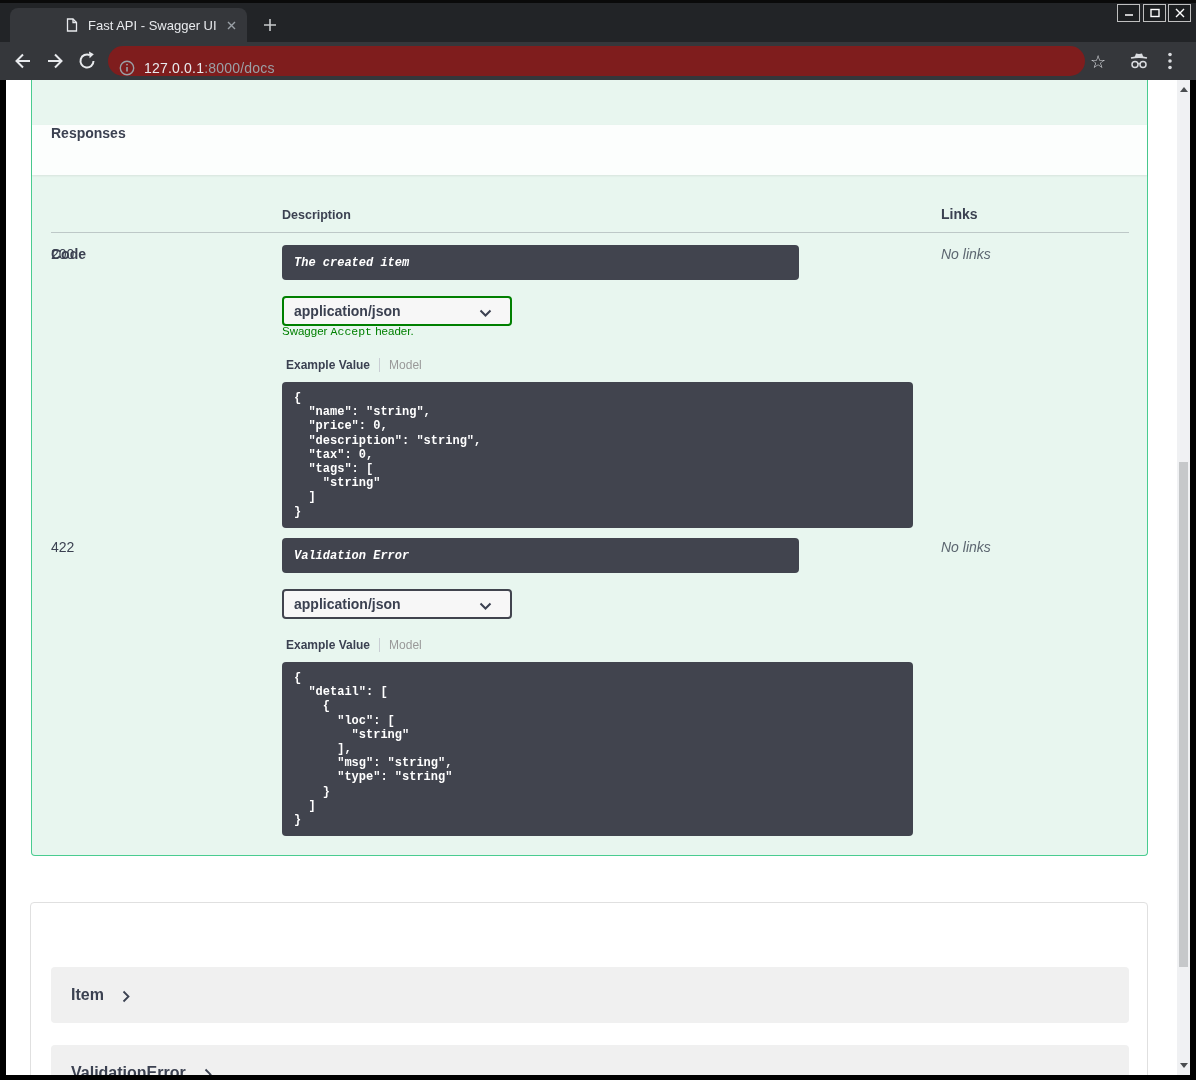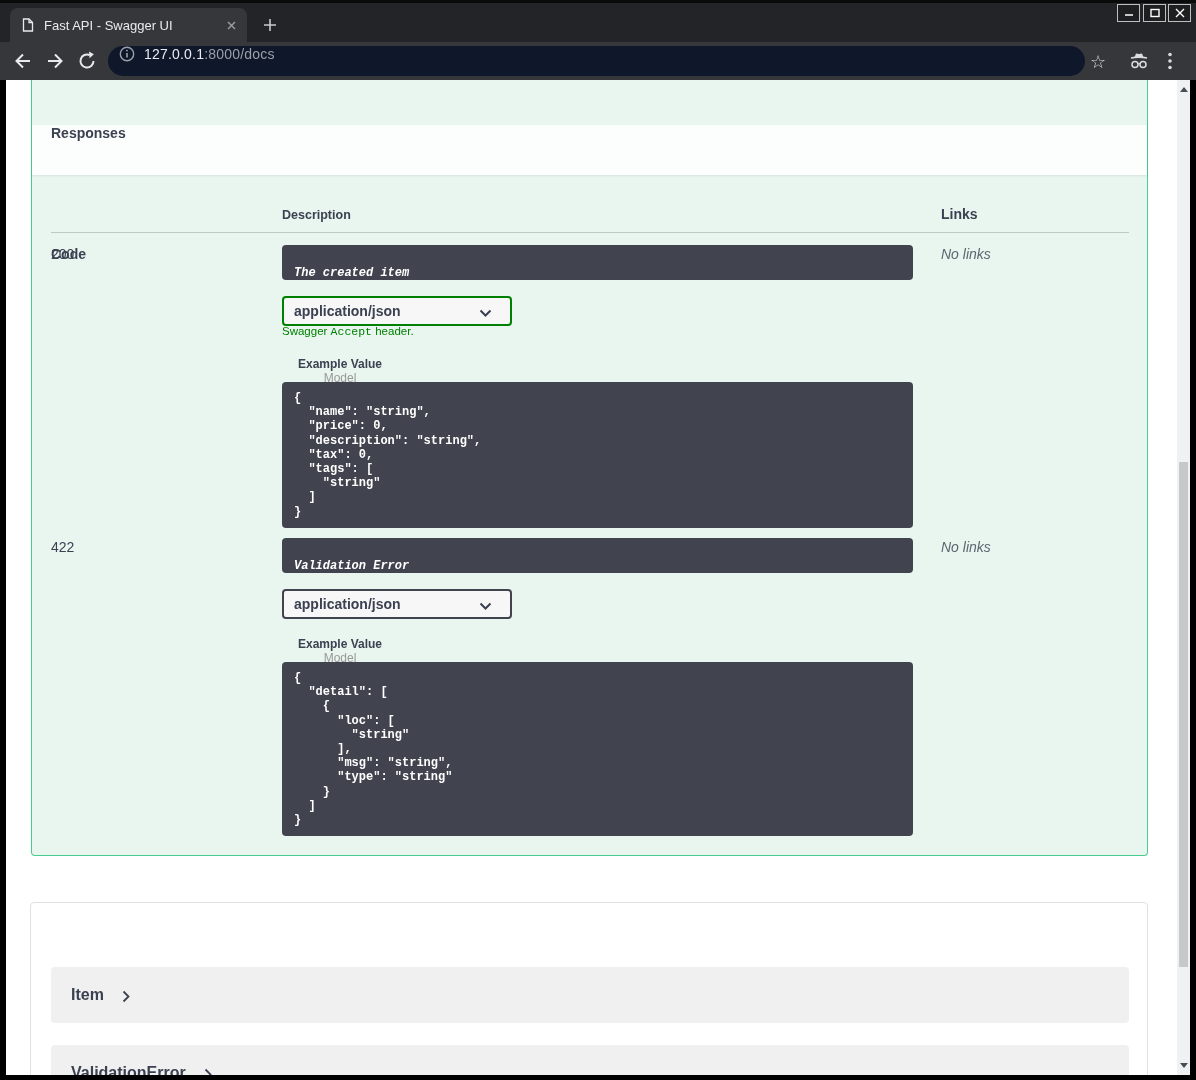--- a/index.html
+++ b/index.html
@@ -3,34 +3,34 @@
 <meta charset="utf-8">
 <style>
   * { margin:0; padding:0; box-sizing:border-box; }
   html,body { width:1196px; height:1080px; overflow:hidden; }
   body { position:relative; background:#000; font-family:"Liberation Sans", sans-serif; }
 
   
   .titlebar { position:absolute; left:0; top:0; width:1196px; height:42px; background:#222427; }
   .titlebar::before { content:""; position:absolute; left:0; top:0; right:0; height:3px; background:#0a0a0a; }
   .tab { position:absolute; left:10px; top:8px; width:237px; height:34px; background:#35373b;
-         border-radius:8px 8px 0 0; display:flex; align-items:center; }
+         border-radius:8px 8px 0 0; display:flex; align-items:center;padding-left:44px; }
   .tab-favicon { margin-left:12px; display:flex; }
   .tab-title { margin-left:10px; font-size:13px; color:#e8eaed; white-space:nowrap; overflow:hidden; max-width:160px; }
   .tab-close { position:absolute; right:8px; top:9px; width:16px; height:16px; display:flex; align-items:center; justify-content:center; border-radius:8px; }
   .newtab { position:absolute; left:258px; top:14px; width:24px; height:22px; display:flex; align-items:center; justify-content:center; }
   .winbtn { position:absolute; top:4px; width:23px; height:18px; border:1px solid #bfbfbf; background:#1d1f21;
             display:flex; align-items:center; justify-content:center; }
   .winbtn.min { left:1117px; } .winbtn.max { left:1143px; } .winbtn.cls { left:1168px; }
 
   .toolbar { position:absolute; left:0; top:42px; width:1196px; height:38px; background:#35373b; }
   .navbtn { position:absolute; top:7px; width:24px; height:24px; display:flex; align-items:center; justify-content:center; }
   .navbtn.back { left:11px; } .navbtn.fwd { left:43px; } .navbtn.reload { left:75px; }
-  .omnibox { position:absolute; left:108px; top:4px; width:977px; height:30px; border-radius:15px; background:#0f172a;
-             display:flex; align-items:flex-start; }
+  .omnibox { position:absolute; left:108px; top:4px; width:977px; height:30px; border-radius:15px; background:#7f1d1d;
+             display:flex; align-items:flex-end; }
   .siteinfo { margin-left:11px; display:flex; }
   .url { margin-left:9px; font-size:14px; letter-spacing:.2px; }
   .url .host { color:#e8eaed; } .url .rest { color:#9aa0a6; }
   .tb-ico { position:absolute; top:7px; width:24px; height:24px; display:flex; align-items:center; justify-content:center; }
   .tb-ico.star { left:1086px; color:#dadce0; font-size:18px; font-family:"DejaVu Sans", sans-serif; }
   .tb-ico.incog { left:1127px; } .tb-ico.menu { left:1158px; }
 
   
   .page { position:absolute; left:6px; top:80px; width:1184px; height:995px; background:#fff; overflow:hidden;
           color:#3b4151; }
@@ -43,35 +43,35 @@
 
   .colhead { position:absolute; font-weight:700; }
   .colhead.code  { left:19px;  top:126px; font-size:14px;margin-top:40px; }
   .colhead.desc  { left:250px; top:128px; font-size:12.5px; }
   .colhead.links { left:909px; top:126px; font-size:14px; }
   .head-line { position:absolute; left:19px; top:152px; width:1078px; height:1px; background:rgba(59,65,81,.25); }
 
   .resp-code { position:absolute; left:19px; font-size:14px; }
   .no-links  { position:absolute; left:909px; font-size:14px; font-style:italic; color:#5c6670; }
 
-  .desc-box { position:absolute; left:250px; width:631px; height:35px; background:#41444e; border-radius:4px;
-              display:flex; align-items:flex-end; padding-left:12px; }
+  .desc-box { position:absolute; left:250px; width:517px; height:35px; background:#41444e; border-radius:4px;
+              display:flex; align-items:center; padding-left:12px; }
   .desc-box span { color:#fff; font-family:"Liberation Mono", monospace; font-size:12px; font-weight:700; font-style:italic; }
 
   .mt-select { position:absolute; left:250px; width:230px; height:30px; background:#f7f7f7; border-radius:4px;
                display:flex; align-items:center; padding-left:10px; cursor:pointer; }
   .mt-select.green { border:2px solid #008000; }
   .mt-select.dark  { border:2px solid #41444e; }
   .mt-select .val { font-size:14px; font-weight:700; color:#3b4151; }
   .mt-select svg { position:absolute; right:18px; top:11px; }
 
   .accept-note { position:absolute; left:250px; top:245px; font-size:11.5px; color:#008000; }
   .accept-note .mono { font-family:"Liberation Mono", monospace; }
 
-  .ex-tabs { position:absolute; left:266px; height:16px; display:flex; align-items:center;flex-direction:column; }
+  .ex-tabs { position:absolute; left:254px; height:16px; display:flex; align-items:center; }
   .ex-tabs .example { font-size:12px; font-weight:700; color:#3b4151; }
   .ex-tabs .divider { width:1px; height:14px; background:#c9ced4; margin:0 9px; }
   .ex-tabs .model { font-size:12px; color:#999; }
 
   .json-block { position:absolute; left:250px; width:631px; background:#41444e; border-radius:4px; padding:9px 12px; }
   .json-block pre { font-family:"Liberation Mono", monospace; font-size:12px; font-weight:700; line-height:14.2px;
                     color:#fff; white-space:pre; }
 
   
   .schemas { position:absolute; left:24px; top:822px; width:1118px; height:300px; background:#fff;

